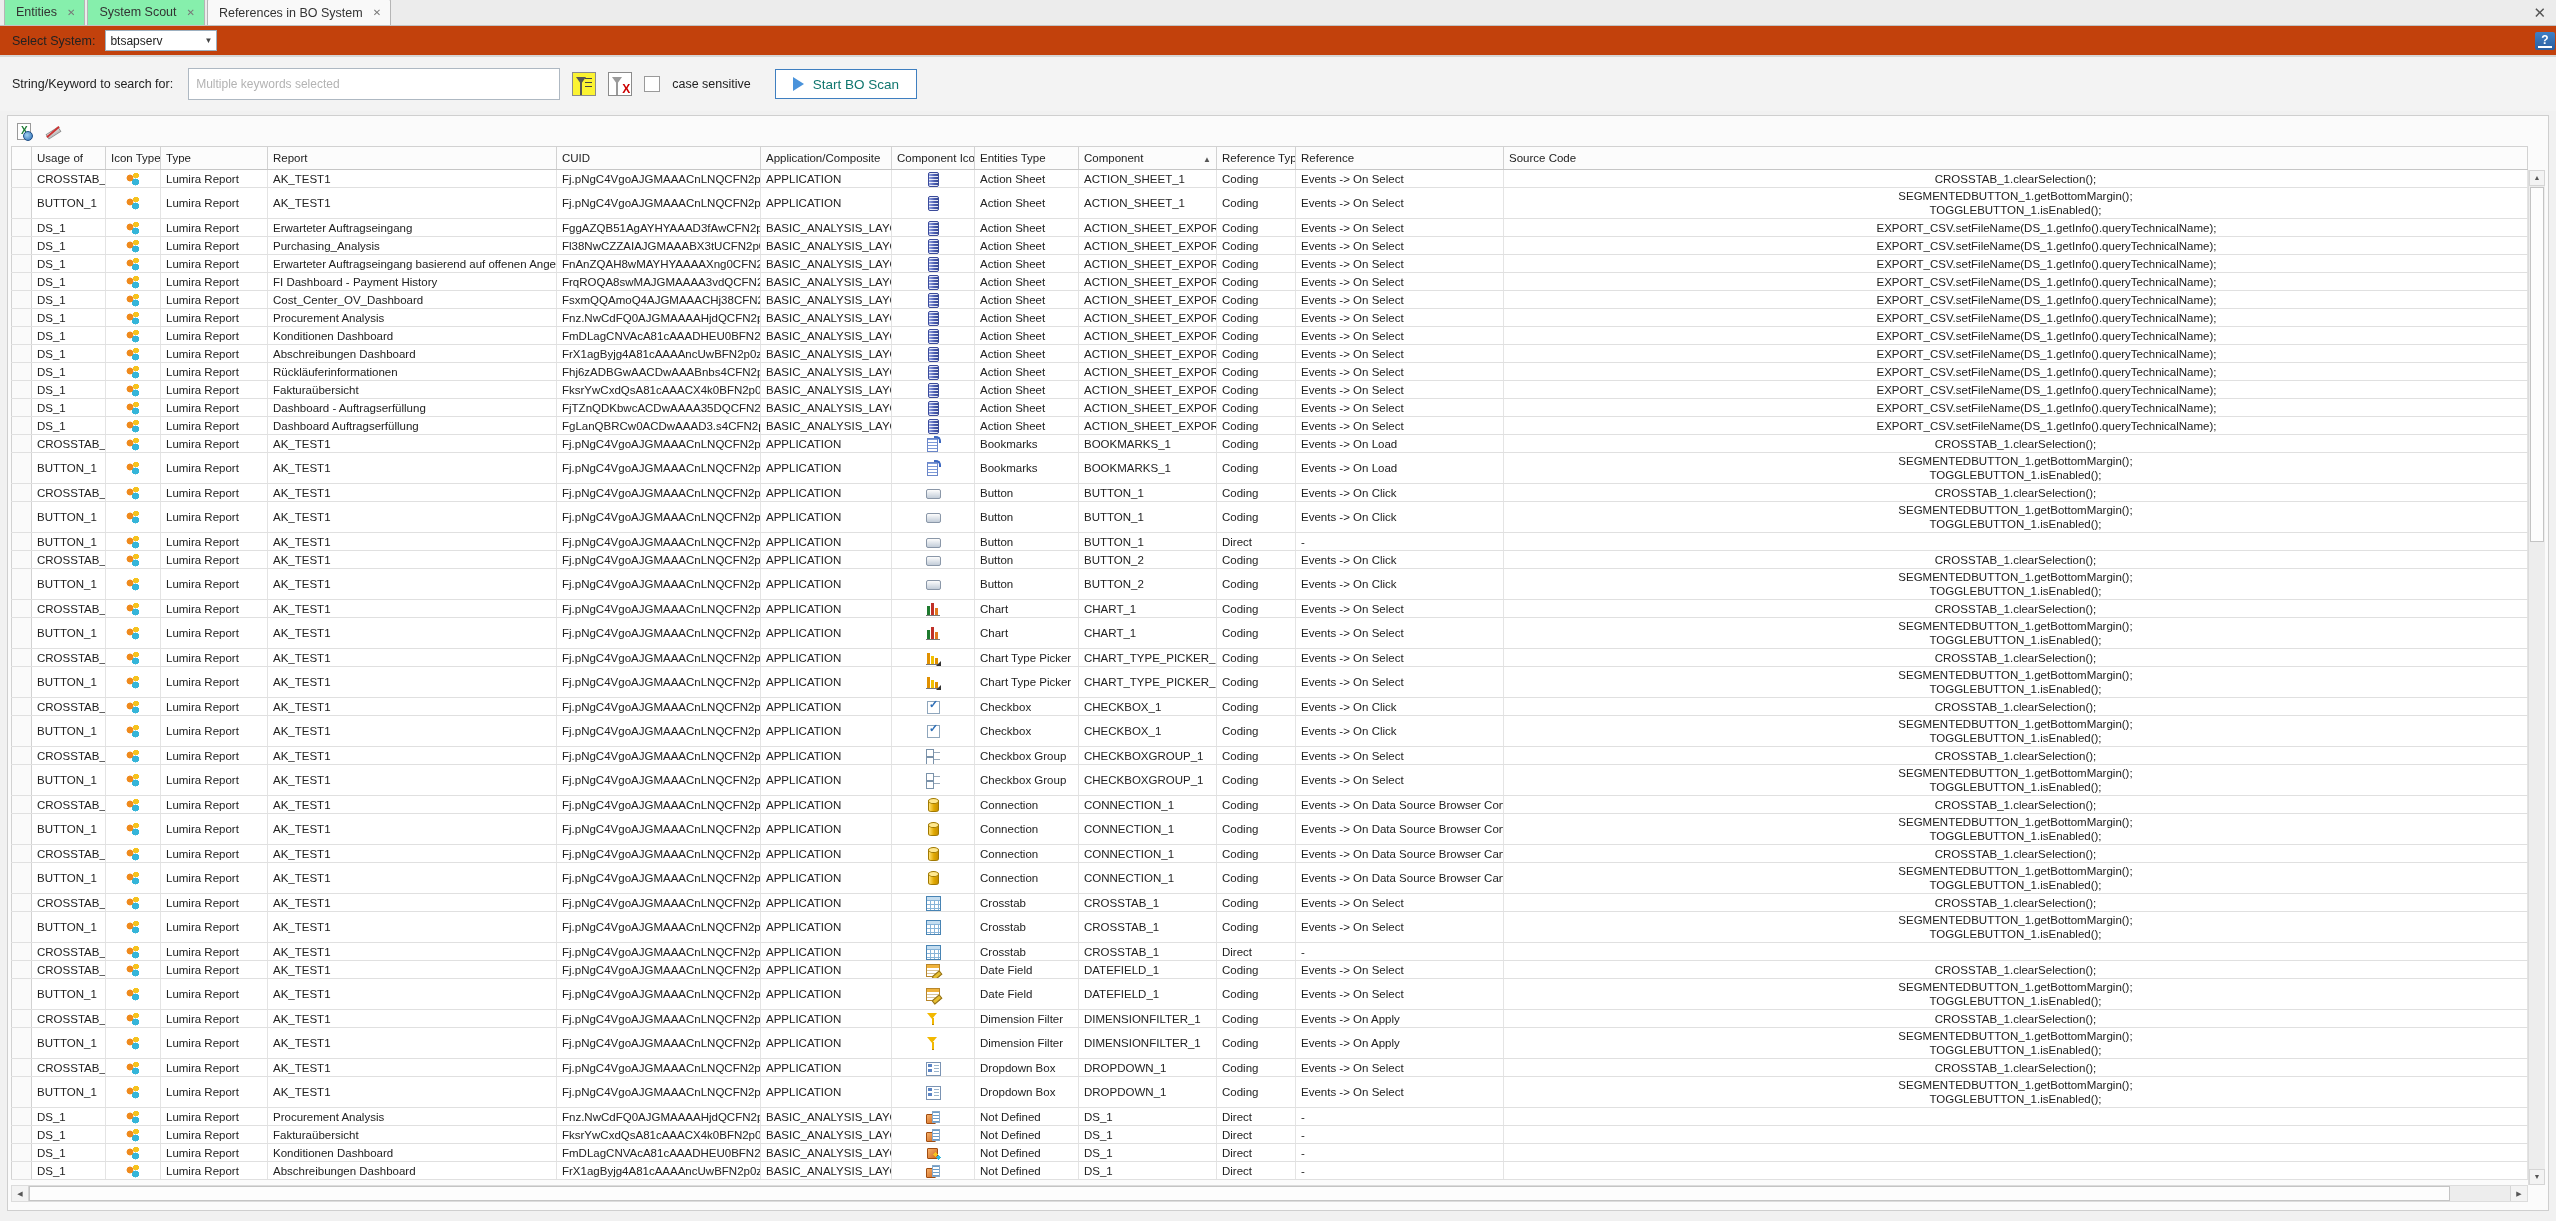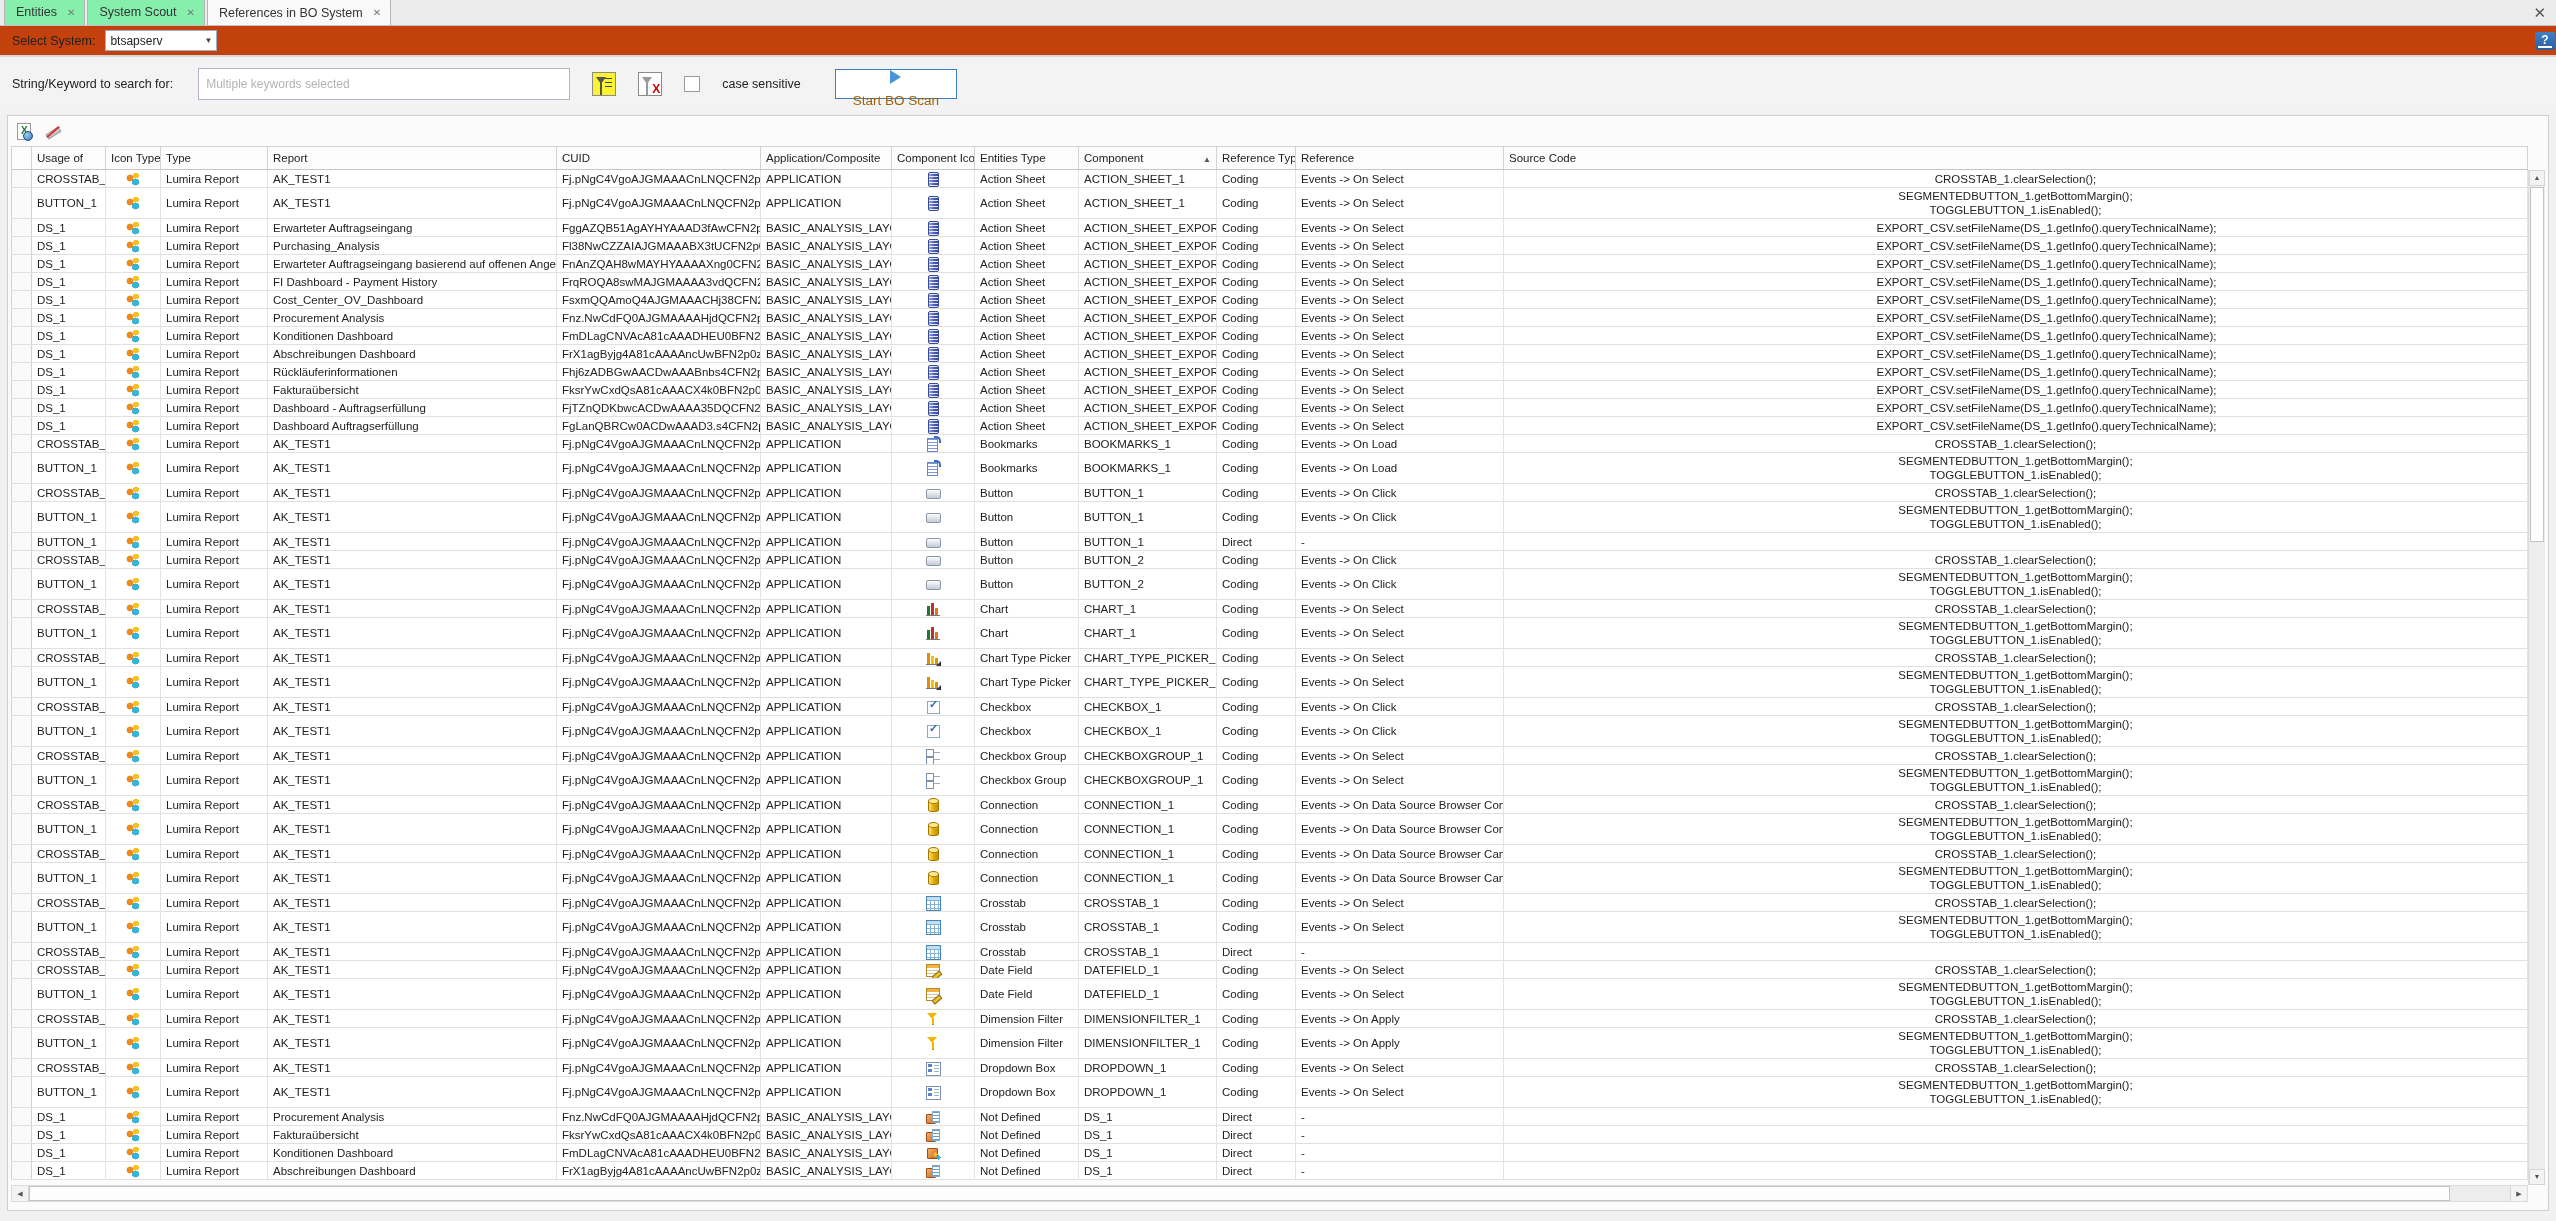--- a/index.html
+++ b/index.html
@@ -18,36 +18,36 @@
   
   .system-row { height:31px; background:#c2410c; border-bottom:2px solid #d6d6d6; display:flex; align-items:center; padding:0 1px 0 12px; }
   .system-row .lbl { font-size:12.5px; margin-right:10px; }
   .selectbox { width:112px; height:21px; background:#fff; border:1px solid #9db0c0; display:flex; align-items:center; padding:0 4px; font-size:12px;justify-content:space-between; }
   .selectbox .arrow { margin-left:auto; font-size:8px; color:#444; }
   .help-icon { margin-left:auto; width:20px; height:18px; background:linear-gradient(#3f80c6,#2a5fa0); border-radius:2px;
                color:#fff; font-weight:bold; font-size:12px; text-align:center; line-height:16px; position:relative; }
   .help-icon::after { content:""; position:absolute; left:3px; right:3px; bottom:2px; height:2px; background:#fff; }
 
   
-  .search-row { height:54px; background:#f3f3f3; display:flex; align-items:center; padding:0 12px; gap:22px; }
+  .search-row { height:54px; background:#f3f3f3; display:flex; align-items:center; padding:0 12px; gap:12px; }
   .search-row .lbl { font-size:12.5px; margin-right:3px; }
   .search-input { width:372px; height:32px; border:1px solid #aeb8c2; background:#fff; padding:0 7px; font-size:12px; font-family:inherit; color:#c2410c; }
   .search-input::placeholder { color:#b3b3b3; }
   .sq-btn { width:24px; height:24px; border:1px solid #8b8b8b; background:#fff; position:relative; display:inline-block; }
   .sq-btn.yellow { background:#fbf332; }
   .funnel { position:absolute; left:3px; top:4px; width:0; height:0; border-left:5px solid transparent; border-right:5px solid transparent; border-top:7px solid #555; }
   .funnel::after { content:""; position:absolute; left:-1px; top:-8px; width:2px; height:13px; background:#555; top:-2px; left:-1px; }
   .flines { position:absolute; right:3px; top:5px; width:7px; height:9px;
             background:repeating-linear-gradient(to bottom,#444 0 1.5px, transparent 1.5px 4px); }
   .fx { position:absolute; right:1px; bottom:0px; color:#cc0000; font-weight:bold; font-size:12px; line-height:12px; }
   .funnel.light { border-top-color:#9a9a9a; }
   .funnel.light::after { background:#9a9a9a; }
   .cs-check { width:16px; height:16px; border:1px solid #9a9a9a; background:#fff; display:inline-block; }
   .cs-label { font-size:12.5px; margin-right:12px; }
-  .scan-btn { display:flex; align-items:center; gap:9px; height:30px; padding:0 17px; background:#fff; border:1px solid #3f7fc0; font-size:13.5px; color:#a16207;flex-direction:column; }
+  .scan-btn { display:flex; align-items:center; gap:9px; height:30px; padding:0 17px; background:#fff; border:1px solid #3f7fc0; font-size:13.5px; color:#0f766e; }
   .play { width:0; height:0; border-top:7px solid transparent; border-bottom:7px solid transparent; border-left:11px solid #4a93db; }
 
   
   .groupbox { margin:4px 7px 8px 7px; height:1096px; border:1px solid #cfcfcf; background:#fbfbfb; display:flex; flex-direction:column; }
   .group-title { height:21px; line-height:20px; padding-left:8px; font-size:12px; color:#333;
                  background:linear-gradient(#fdfdfd,#ececec); border-bottom:1px solid #d8d8d8; }
   .grid-toolbar { height:30px; padding:7px 0 0 9px; display:flex; gap:10px; align-items:flex-start; }
   .tb-icon { width:18px; height:18px; position:relative; display:inline-block; }
   .xls-icon { width:14px; height:17px; background:#fff; border:1px solid #9a9a9a; }
   .xls-icon::before { content:"X"; position:absolute; left:3px; top:1px; font-size:10px; font-weight:bold; color:#1d7c35; }

